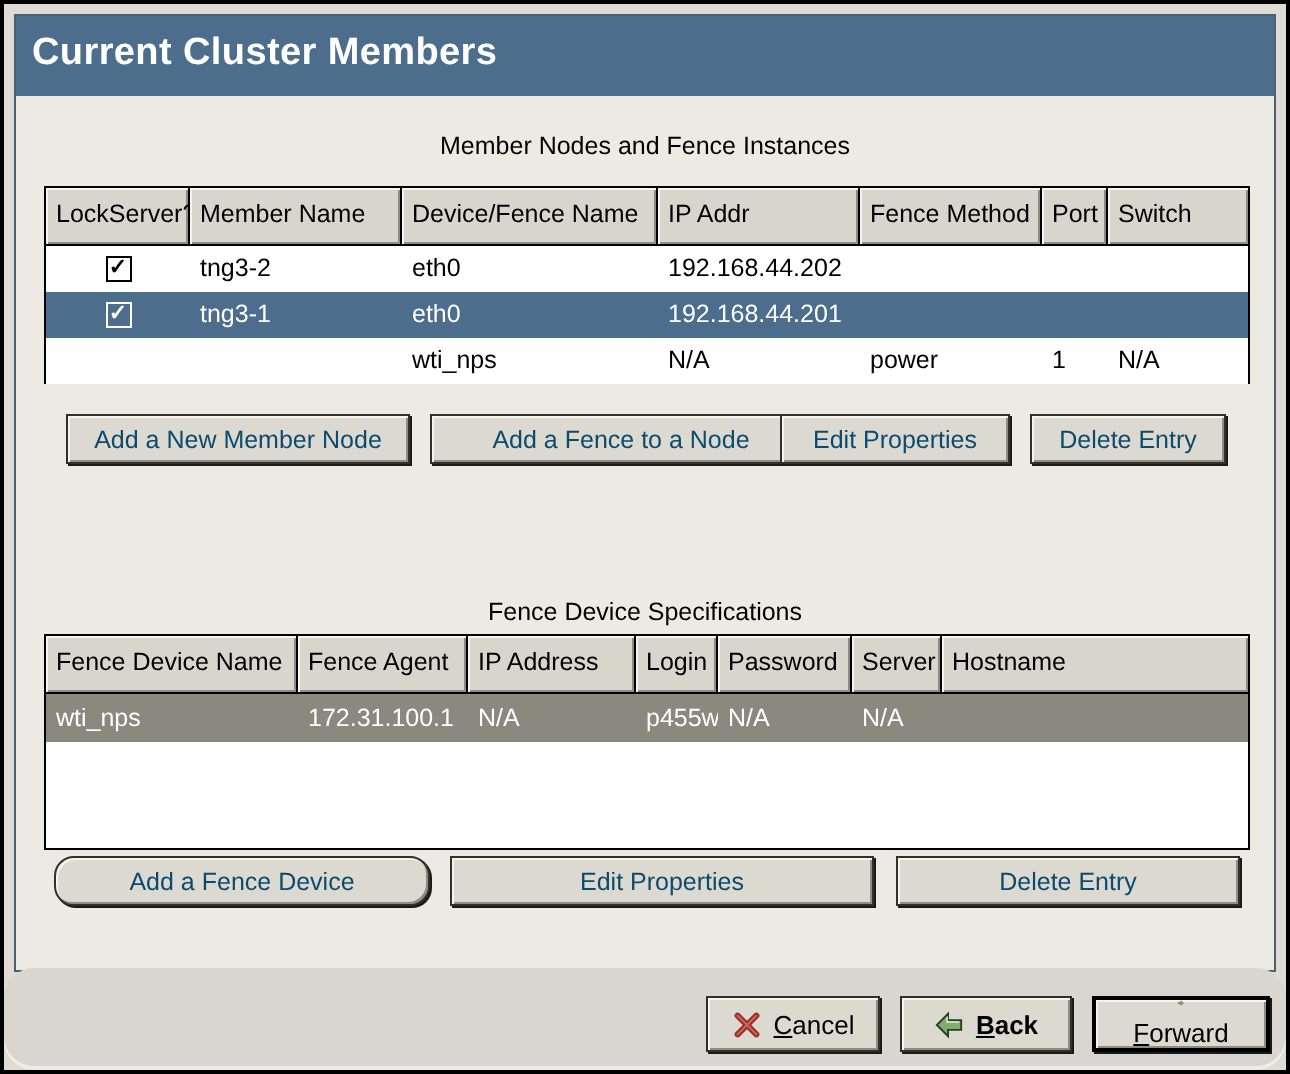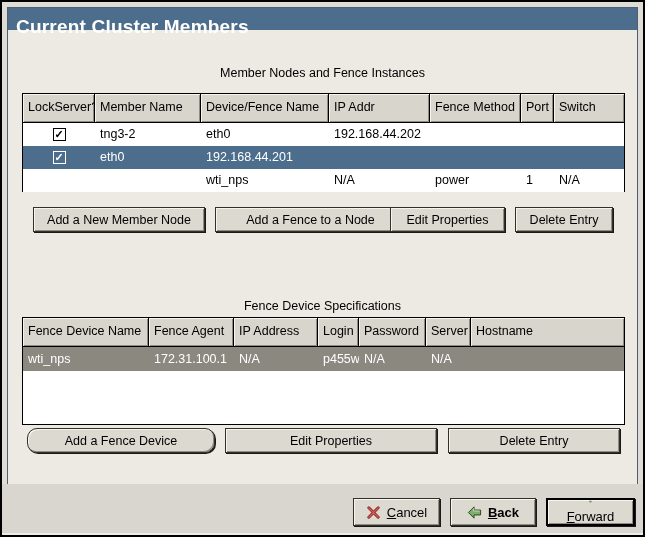--- a/index.html
+++ b/index.html
@@ -11,21 +11,21 @@
     border:2px solid #000; background:#dfdcd5; overflow:hidden;
   }
 
   
   .panel {
     position:absolute; left:5px; top:5px; width:631px; height:479px;
     border:1px solid #4e5f75; background:#edeae3;
   }
 
   .titlebar {
-    position:absolute; left:0; top:0; right:0; height:22px;
+    position:absolute; left:0; top:0; right:0; height:40px;
     background:#4c6d8c; color:#fff;
     font-size:19px; font-weight:bold; line-height:38px; padding-left:8px;
     letter-spacing:0.2px;
   }
 
   .section-label {
     position:absolute; left:0; right:0; text-align:center;
     font-size:12.5px; color:#000;
   }
   .lbl1 { top:58px; }
@@ -69,39 +69,40 @@
   }
   .checkbox .check { font-size:11px; font-weight:bold; color:#000; line-height:11px; }
   .sel-blue .checkbox { border-color:#fff; background:transparent; }
   .sel-blue .checkbox .check { color:#fff; }
 
   
   .gtk-btn {
     position:absolute; height:25px;
     background:#dcd9d1; border:1px solid #33302a;
     box-shadow: 1px 1px 0 #1a1a1a, inset 1px 1px 0 #f7f4ee, inset -1px -1px 0 #8f8c84;
-    font-size:12.5px; color:#000000; text-align:right;
+    font-size:12.5px; color:#0c4a6e; text-align:right;
     display:flex; align-items:center; justify-content:center;
     font-family:"Liberation Sans", sans-serif; cursor:default;
   }
   
   .b1a { left:25px;  top:199px; width:172px; }
   .b1b { left:207px; top:199px; width:191px; }
   .b1c { left:382px; top:199px; width:115px; }
   .b1d { left:507px; top:199px; width:98px; }
   
   .b2a { left:19px;  top:420px; width:188px;border-radius:10px; }
   .b2b { left:217px; top:420px; width:212px; }
   .b2c { left:440px; top:420px; width:172px; }
 
   
   .action-area {
     position:absolute; left:0; right:0; top:482px; bottom:0;
     background:#d9d6cf;
     box-shadow: inset 0 -2px 0 #f0ede6;
+    border-radius: 15px;
   }
   .foot-btn {
     position:absolute; top:14px; height:28px;
     background:#dcd9d1; border:1px solid #33302a;
     box-shadow: 1px 1px 0 #1a1a1a, inset 1px 1px 0 #f7f4ee, inset -1px -1px 0 #8f8c84;
     display:flex; align-items:center; justify-content:center; gap:6px;
     font-size:13px; color:#000; cursor:default;
   }
   .foot-btn.default { border:2px solid #000; }
   .btn-cancel  { left:351px; width:87px; }
@@ -145,20 +146,21 @@
         <div class="td"></div>
         <div class="td"></div>
       </div>
 
       <div class="trow sel-blue">
         <div class="td cb-cell">
           <span class="checkbox">
               <span class="check">✓</span>
             </span>
         </div>
+        <div class="td">tng3-1</div>
         <div class="td">eth0</div>
         <div class="td">192.168.44.201</div>
         <div class="td"></div>
         <div class="td"></div>
         <div class="td"></div>
       </div>
 
       <div class="trow">
         <div class="td cb-cell"></div>
         <div class="td"></div>

